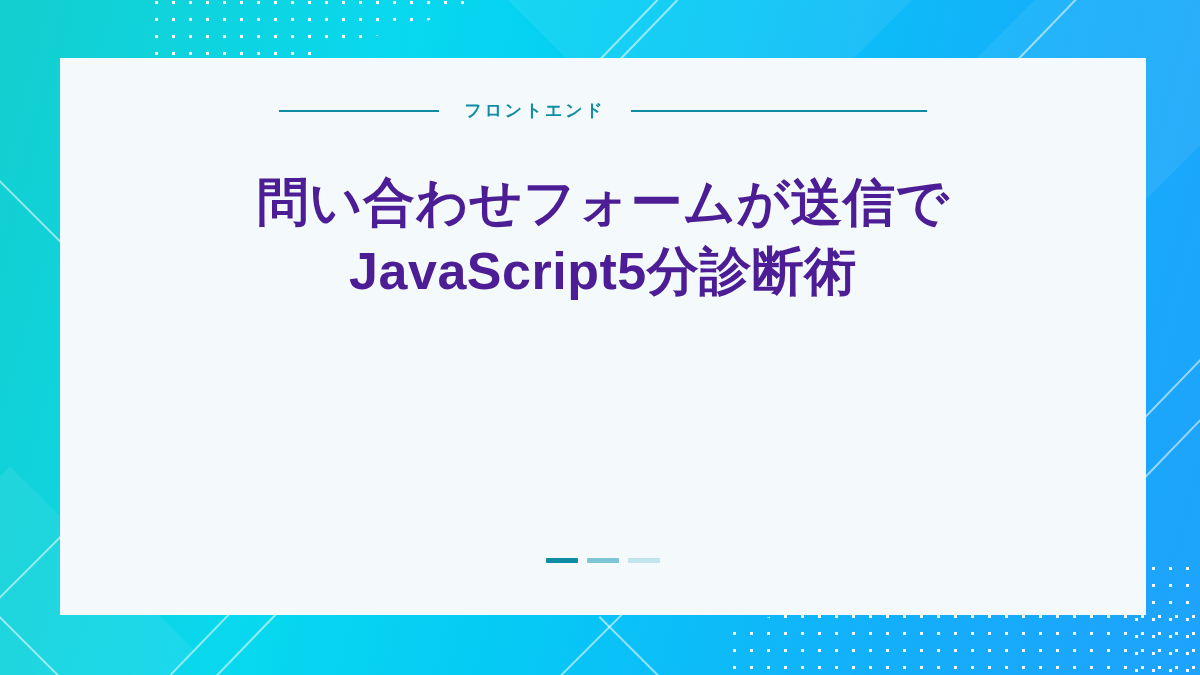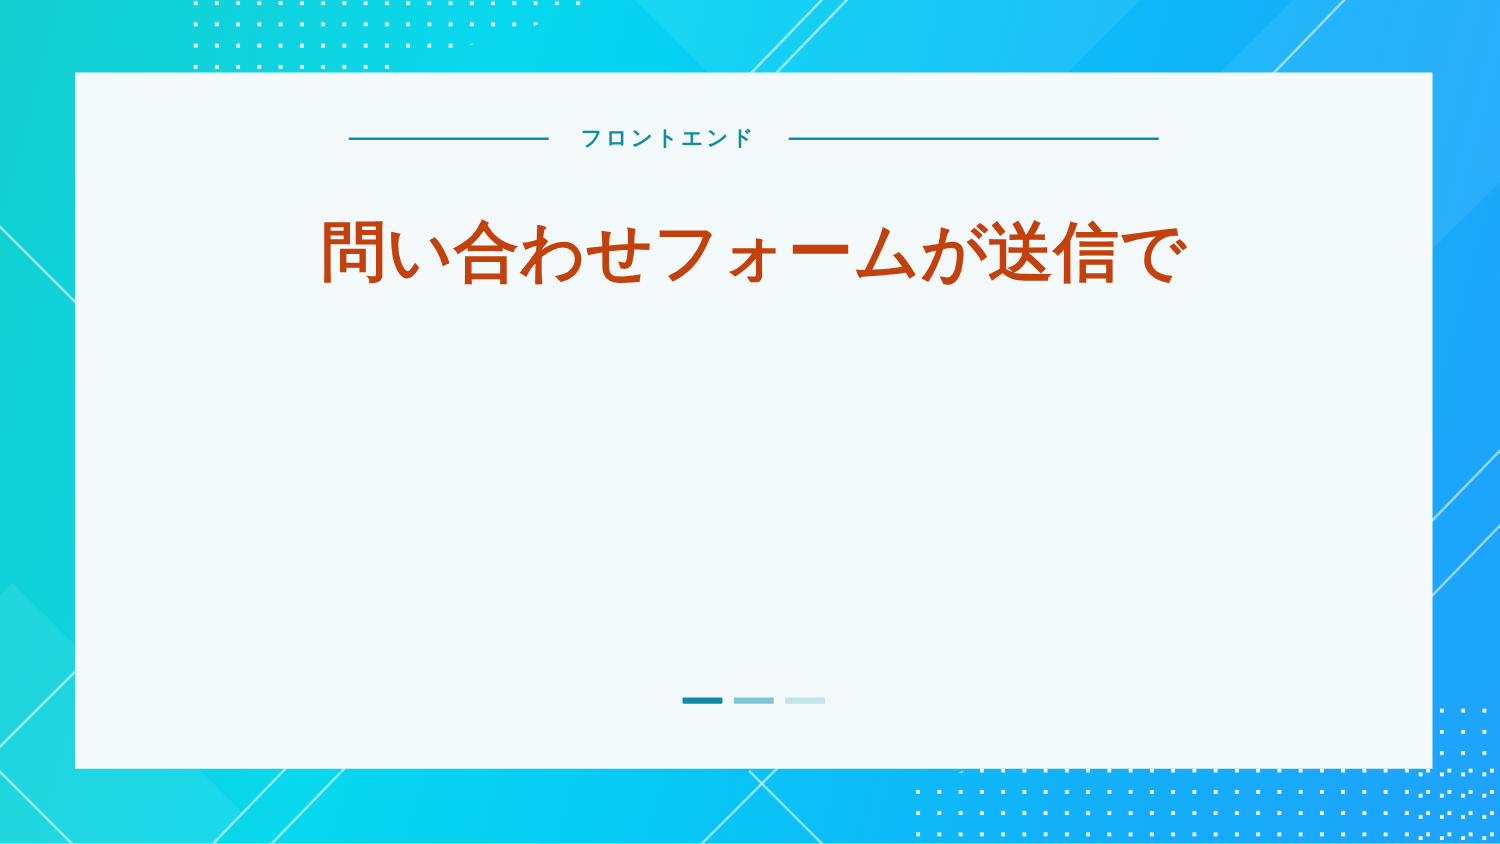--- a/index.html
+++ b/index.html
@@ -113,21 +113,21 @@
     letter-spacing: 0.16em;
     padding: 0 26px;
     white-space: nowrap;
   }
 
   
   .title {
     margin-top: 46px;
     width: 100%;
     text-align: center;
-    color: #c2410c;
+    color: #4c1d95;
     font-weight: 700;
     font-size: 52px;
     line-height: 1.33;
     letter-spacing: 0.01em;
   }
   .title .line {
     display: block;
   }
 
   
@@ -180,20 +180,21 @@
   <div class="card">
 
     <div class="eyebrow">
       <span class="rule left"></span>
       <span class="label">フロントエンド</span>
       <span class="rule right"></span>
     </div>
 
     <h1 class="title">
       <span class="line">問い合わせフォームが送信で</span>
+      <span class="line">JavaScript5分診断術</span>
     </h1>
 
     <div class="dashes">
       <span class="dash d1"></span>
       <span class="dash d2"></span>
       <span class="dash d3"></span>
     </div>
 
   </div>
 </div>

